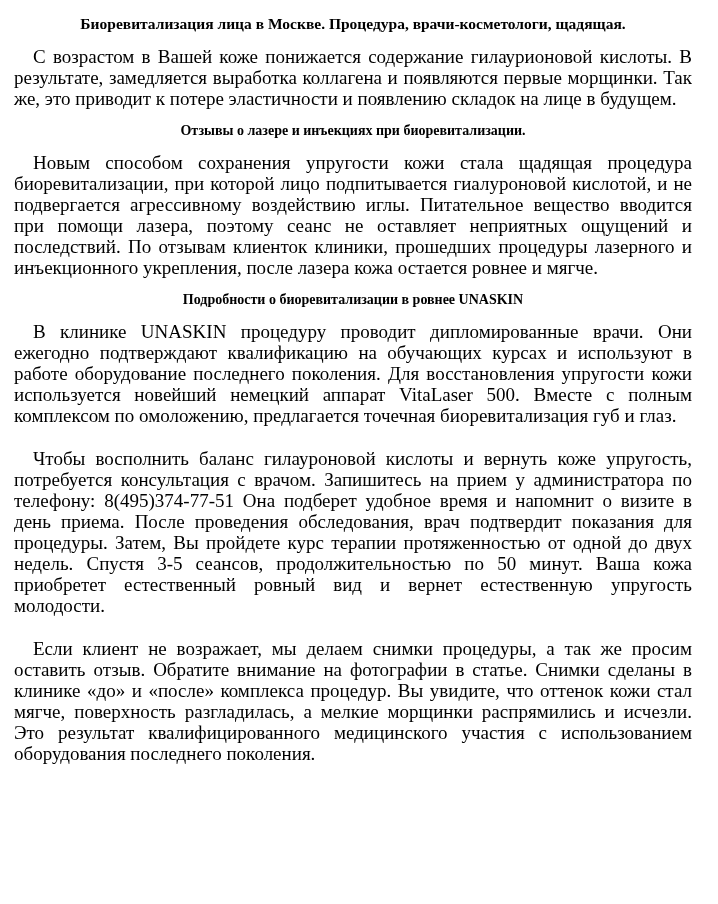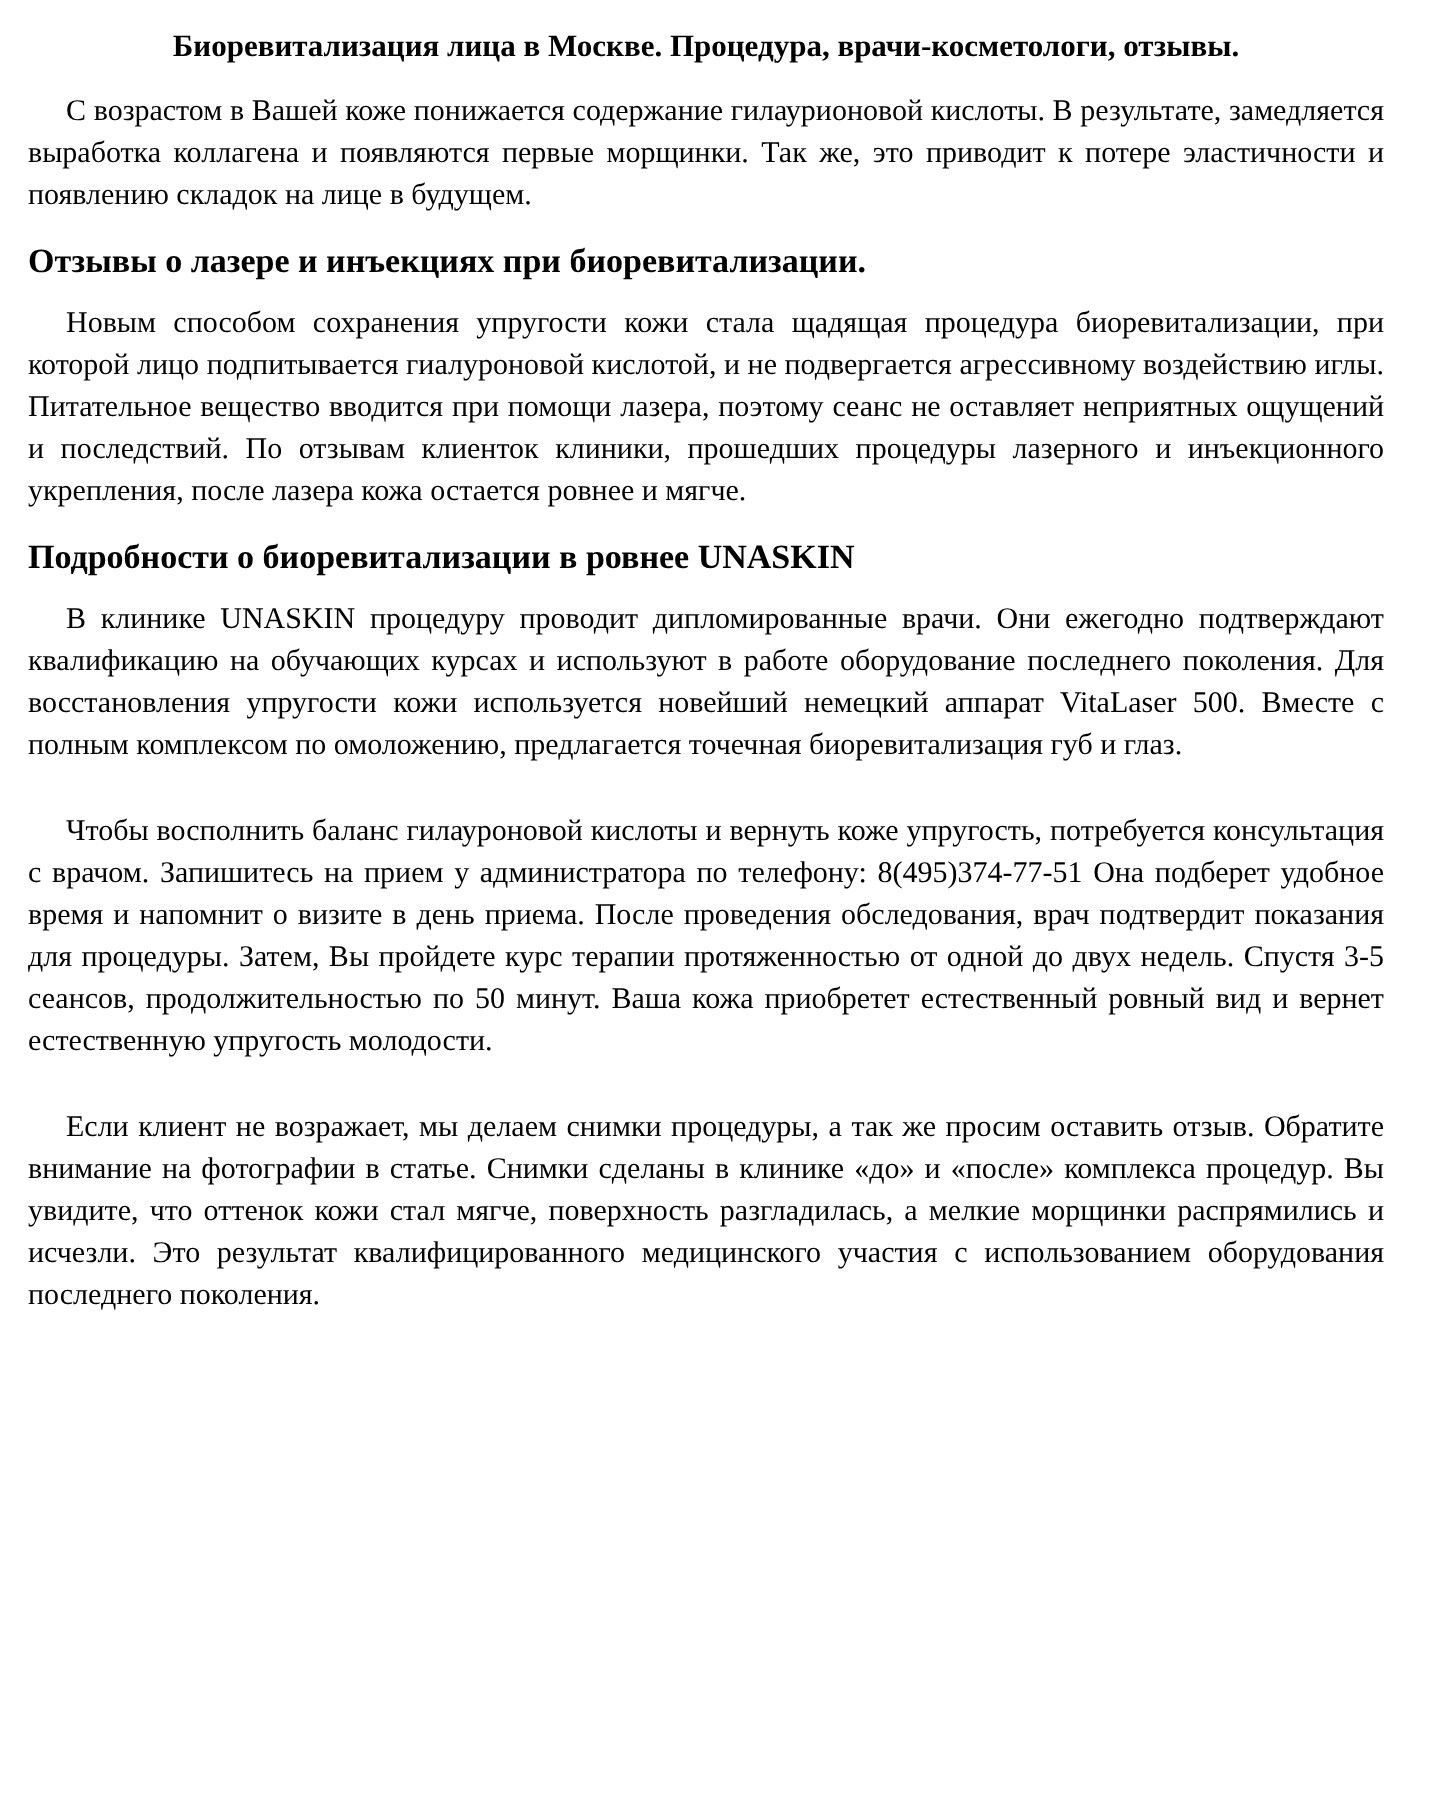--- a/index.html
+++ b/index.html
@@ -24,29 +24,29 @@
   }
   .doc-title {
     font-size: 15.5px;
     font-weight: bold;
     text-align: center;
     line-height: 21px;
     margin: 3px 0 0 0;
     padding: 0;
   }
   .section-heading {
-    font-size: 17px;
+    font-size: 14px;
     font-weight: bold;
-    text-align: left;
+    text-align: center;
     line-height: 21px;
     margin: 0;
     padding: 0;
   }
   .para {
-    font-size: 15px;
+    font-size: 19px;
     font-weight: normal;
     line-height: 21px;
     text-align: justify;
     text-justify: inter-word;
     text-indent: 19px;
     margin: 0;
     padding: 0;
     hyphens: none;
   }
   .phone {
@@ -54,21 +54,21 @@
   }
   .gap-after-title { height: 12px; }
   .gap-before-heading { height: 11px; }
   .gap-after-heading { height: 11px; }
 </style>
 </head>
 <body>
 
 <div class="page">
 
-  <h1 class="doc-title">Биоревитализация лица в Москве. Процедура, врачи-косметологи, отзывы.</h1>
+  <h1 class="doc-title">Биоревитализация лица в Москве. Процедура, врачи-косметологи, щадящая.</h1>
 
   <div class="gap-after-title"></div>
 
   <p class="para">С возрастом в Вашей коже понижается содержание гилаурионовой кислоты. В результате, замедляется выработка коллагена и появляются первые морщинки. Так же, это приводит к потере эластичности и появлению складок на лице в будущем.</p>
 
   <div class="gap-before-heading"></div>
 
   <h2 class="section-heading">Отзывы о лазере и инъекциях при биоревитализации.</h2>
 
   <div class="gap-after-heading"></div>

